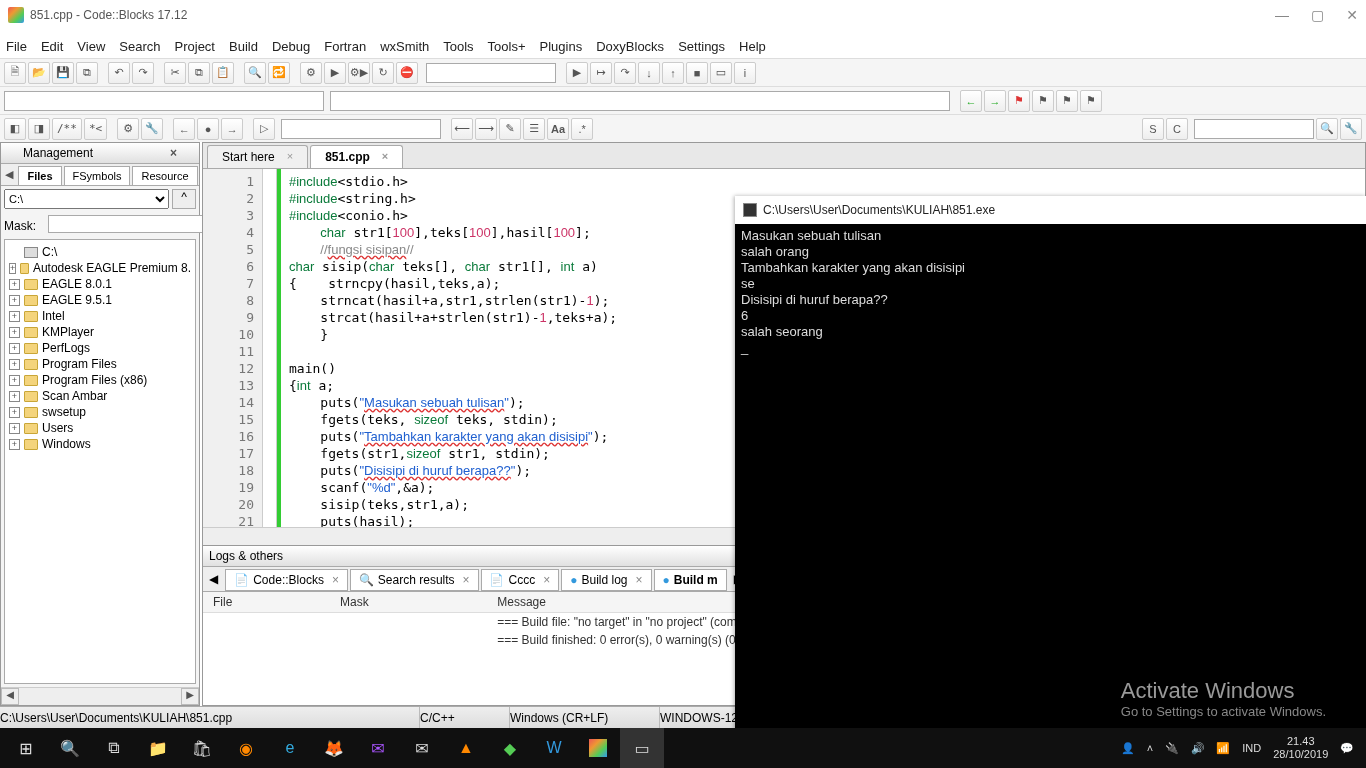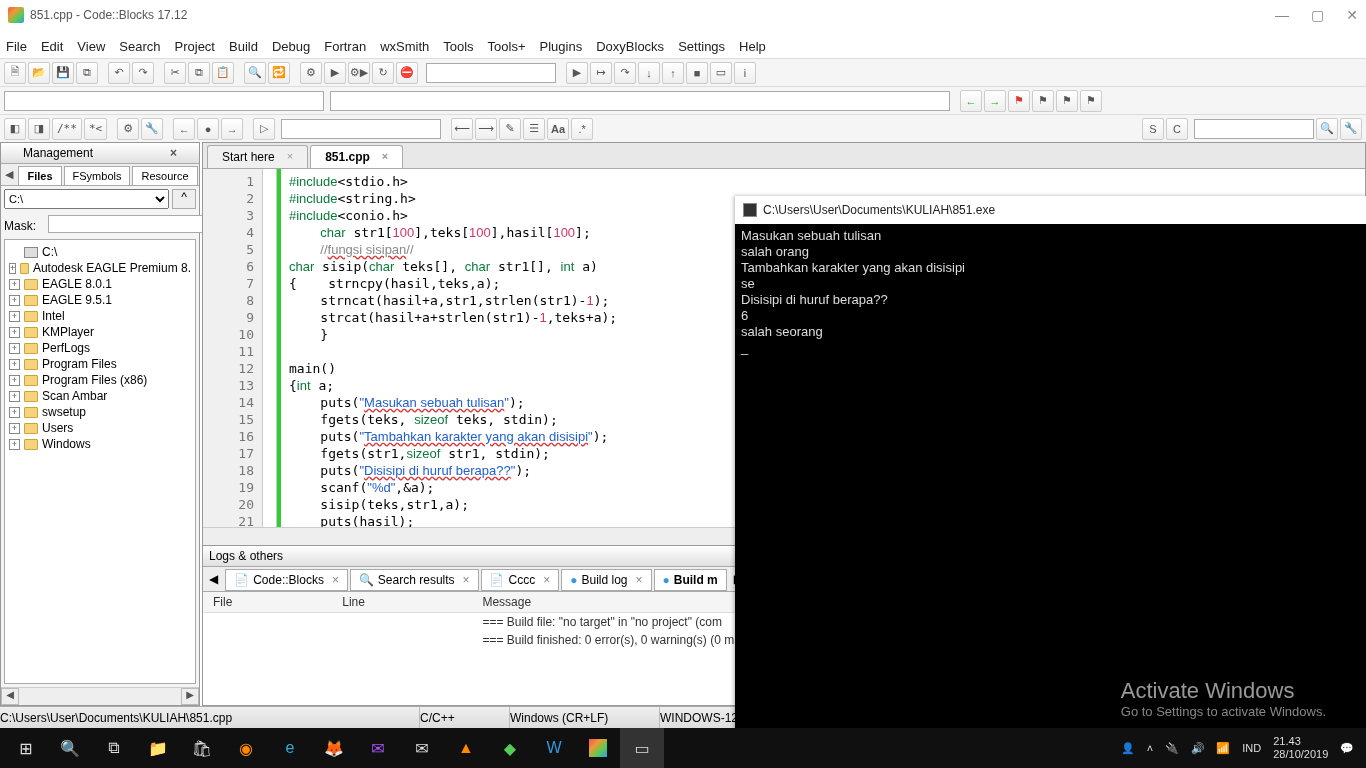--- a/index.html
+++ b/index.html
@@ -62,21 +62,21 @@
   .console{position:absolute;left:735px;top:196px;width:631px;height:601px;background:#000;color:#ddd;font-family:Consolas,monospace;font-size:13px;box-shadow:-1px 0 4px rgba(0,0,0,.3)}
   .console-title{height:28px;background:#fff;color:#222;display:flex;align-items:center;padding:0 8px;font-family:"Segoe UI";font-size:12px;gap:6px}
   .console-title .ci{width:14px;height:14px;background:#333;border:1px solid #888}
   .console-body{padding:4px 6px;line-height:16px;white-space:pre}
   .act-win{position:absolute;right:40px;bottom:78px;color:#888;text-align:left}
   .act-win .h{font-size:22px;font-weight:300;color:#999}
   .act-win .s{font-size:13px;color:#888}
   .taskbar{position:absolute;left:0;bottom:0;width:100%;height:40px;background:#101010;display:flex;align-items:center;padding:0 4px;color:#ddd}
   .taskbar .tb{width:44px;height:40px;display:flex;align-items:center;justify-content:center;font-size:16px}
   .taskbar .tray{margin-left:auto;display:flex;align-items:center;gap:12px;padding-right:8px;font-size:11px}
-  .taskbar .clock{line-height:13px}
+  .taskbar .clock{text-align:center;line-height:13px}
   .scroll-h{height:18px;background:#eee;border-top:1px solid #ccc}
   .scroll-v-mgmt{height:18px;background:#eee;border-top:1px solid #ccc;display:flex}
   .scroll-v-mgmt .ar{width:18px;border:1px solid #bbb;text-align:center;font-size:10px;color:#555}
   .flag{width:20px;height:13px;background:linear-gradient(90deg,#d22 33%,#fff 33% 66%,#d22 66%)}
 </style>
 </head>
 <body>
 
 <div class="titlebar">
   <div class="icon"></div>
@@ -342,21 +342,21 @@
             <span style="color:#39d">●</span>
             <span>Build m</span>
           </div>
         <span class="arrow">▶</span>
       </div>
       <div class="logs-body">
         <table>
           <tbody>
               <tr>
                 <th>File</th>
-                <th>Line</th>
+                <th>Mask</th>
                 <th>Message</th>
               </tr>
           <tr>
                 <td></td>
                 <td></td>
                 <td>=== Build file: "no target" in "no project" (com</td>
               </tr>
           <tr>
                 <td></td>
                 <td></td>

